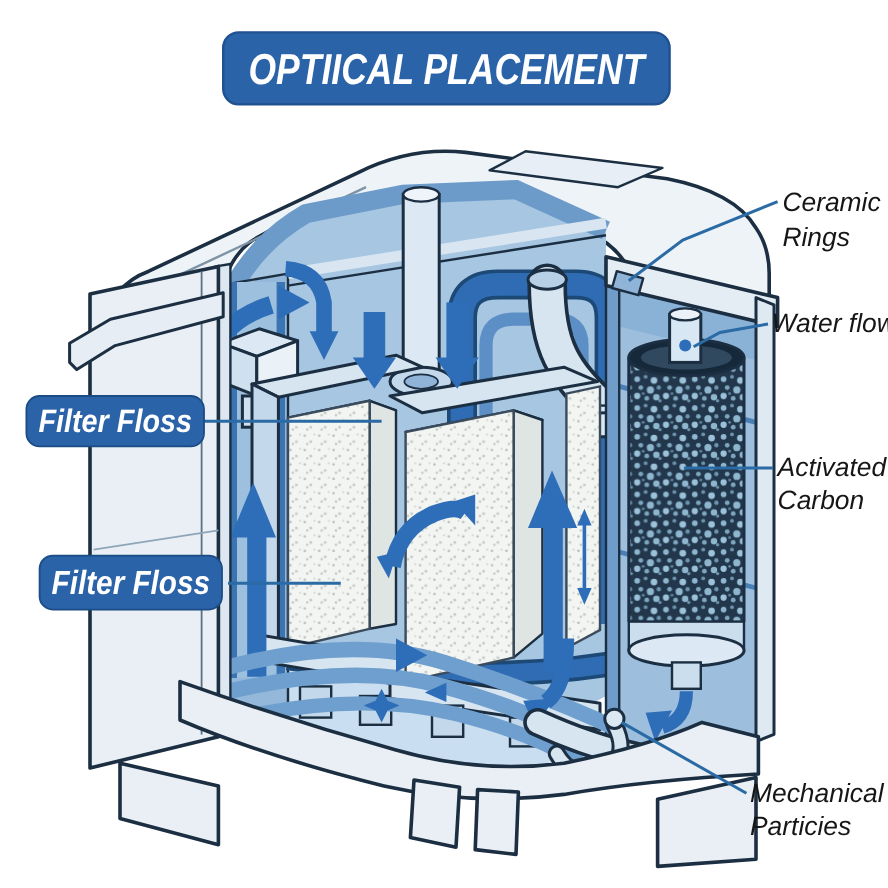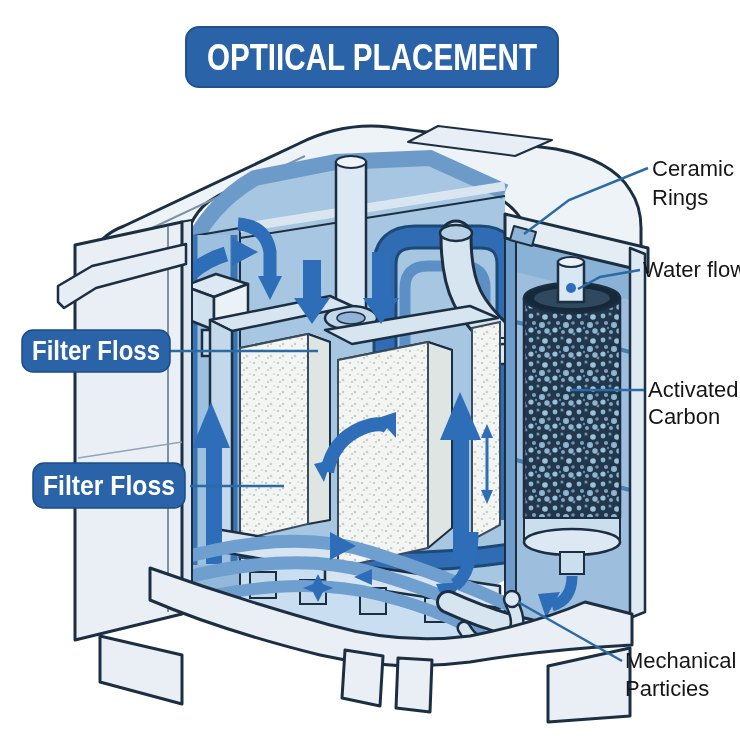--- a/index.html
+++ b/index.html
@@ -1,17 +1,17 @@
 <!DOCTYPE html>
 <html><head>
 <meta charset="utf-8">
 <style>
   html,body{margin:0;padding:0;background:#ffffff;}
   .stage{width:740px;height:740px;position:relative;background:#ffffff;overflow:hidden;
-         font-family:"Liberation Sans", sans-serif;}
+         font-family:"Liberation Sans", sans-serif;font-style:italic;}
   svg{display:block;}
   .title-text{font-family:"Liberation Sans", sans-serif;font-weight:bold;fill:#ffffff;}
   .floss-text{font-family:"Liberation Sans", sans-serif;font-weight:bold;fill:#ffffff;}
   .black-label{font-family:"Liberation Sans", sans-serif;fill:#161616;font-size:22px;}
   .outline{stroke:#1c2f42;stroke-linejoin:round;}
 </style>
 </head>
 <body>
 
 <div class="stage">

